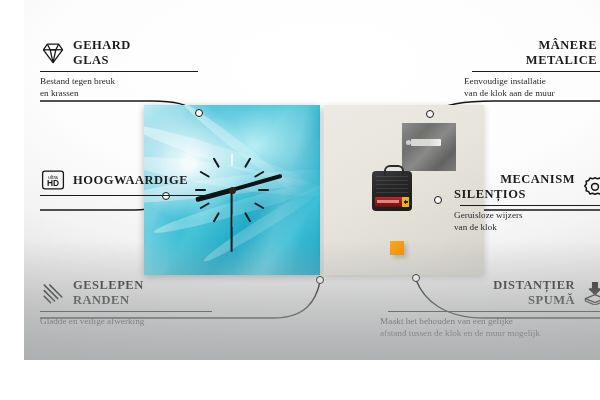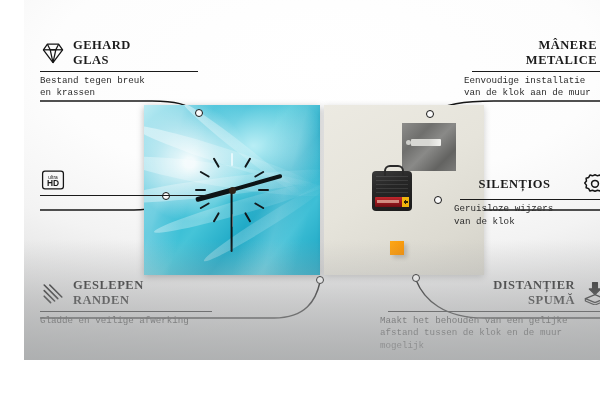--- a/index.html
+++ b/index.html
@@ -27,21 +27,21 @@
   .co-head.right{flex-direction:row-reverse;justify-content:flex-start;}
   .co-title{
     font-family:"Liberation Serif",serif;
     font-size:12.5px;font-weight:700;letter-spacing:.5px;
     color:#1c1c1c;line-height:1.18;text-transform:uppercase;
     white-space:nowrap;
   }
   .callout.right .co-title{text-align:right;}
   .rule{height:1.4px;background:#1a1a1a;margin-top:3px;}
   .co-sub{
-    font-family:Liberation Mono, monospace;
+    font-family:Liberation Serif, serif;
     font-size:9.2px;color:#2b2b2b;line-height:1.34;margin-top:3px;
     white-space:pre-line;
   }
   .callout.right .co-sub{text-align:left;}
   .ico{width:26px;height:24px;flex:0 0 26px;display:block;}
 
   
   #product{position:absolute;left:120px;top:105px;width:340px;height:170px;}
   #clock{
     position:absolute;left:0;top:0;width:176px;height:170px;
@@ -216,20 +216,21 @@
   </div>
 
   <div class="callout" style="left:16px;top:168px;width:178px">
     <div class="co-head">
       <svg class="ico" viewBox="0 0 32 30">
         <rect x="3" y="4" width="26" height="22" rx="3" fill="none" stroke="#161616" stroke-width="1.6"></rect>
         <text x="16" y="13.5" font-family="Liberation Sans, sans-serif" font-size="6" text-anchor="middle" fill="#161616">ultra</text>
         <text x="16" y="23" font-family="Liberation Sans, sans-serif" font-size="10.5" font-weight="bold" text-anchor="middle" fill="#161616">HD</text>
       </svg>
       <div>
+        <div class="co-title"><span>HOOGWAARDIGE</span></div>
       </div>
     </div>
     <div class="rule" style="width:170px"></div>
   </div>
 
   <div class="callout" style="left:16px;top:278px;width:180px">
     <div class="co-head">
       <svg class="ico" viewBox="0 0 32 30">
         <g stroke="#161616" stroke-width="2" stroke-linecap="round">
           <line x1="5" y1="5" x2="22" y2="22"></line>
@@ -269,21 +270,22 @@
 
   <div class="callout right" style="left:430px;top:172px;width:154px">
     <div class="co-head right">
       <svg class="ico" viewBox="0 0 32 30">
         <g fill="none" stroke="#161616" stroke-width="1.9" stroke-linejoin="round">
           <path d="M16 3.5 l3.2 1.3 3.1 -1 1.6 3 3.2 1.1 -0.4 3.3 2.1 2.6 -2.1 2.6 0.4 3.3 -3.2 1.1 -1.6 3 -3.1 -1 -3.2 1.3 -3.2 -1.3 -3.1 1 -1.6 -3 -3.2 -1.1 0.4 -3.3 -2.1 -2.6 2.1 -2.6 -0.4 -3.3 3.2 -1.1 1.6 -3 3.1 1 Z"></path>
           <circle cx="16" cy="14.8" r="4.3"></circle>
         </g>
       </svg>
       <div style="flex:1">
-        <div class="co-title" style="text-align:center"><span>SILENȚIOS</span></div>
+        <div class="co-title" style="text-align:right"><span>MECANISM</span></div>
+        <div class="co-title" style="text-align:left"><span>SILENȚIOS</span></div>
       </div>
     </div>
     <div class="rule" style="width:148px;margin-left:6px"></div>
     <div class="co-sub">Geruisloze wijzers
 van de klok</div>
   </div>
 
   <div class="callout right" style="left:356px;top:278px;width:228px">
     <div class="co-head right">
       <svg class="ico" viewBox="0 0 32 30">

